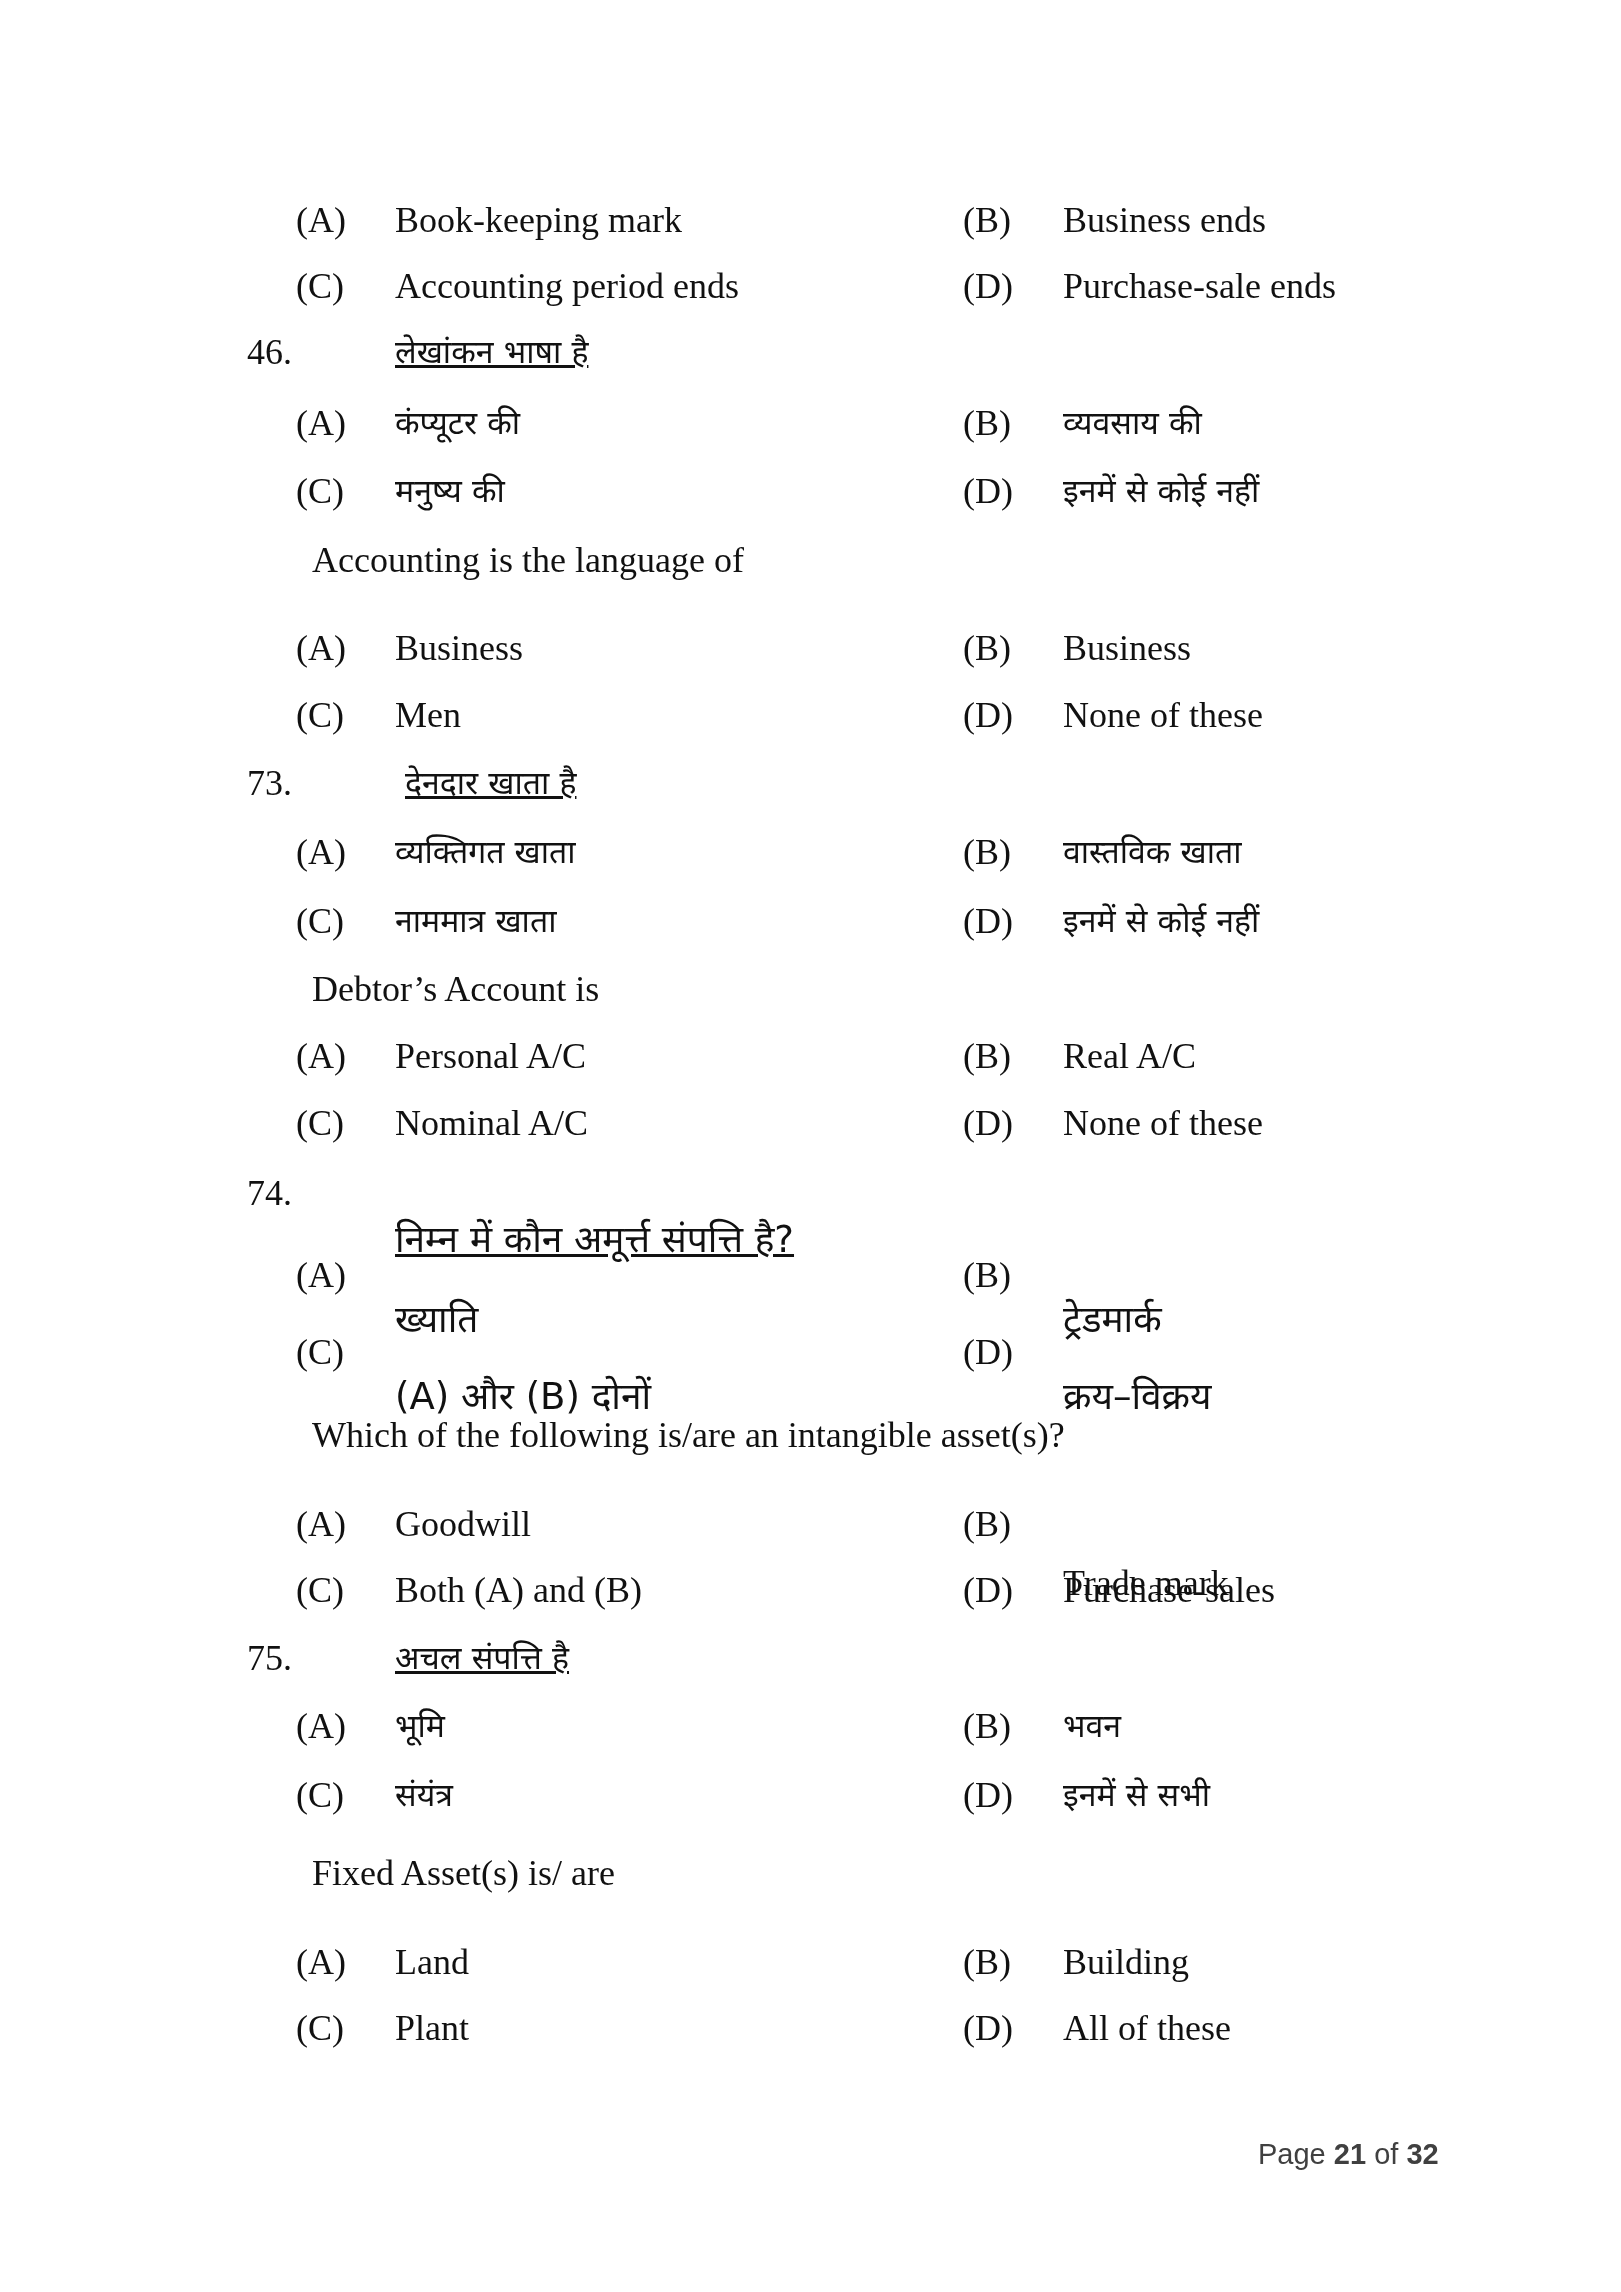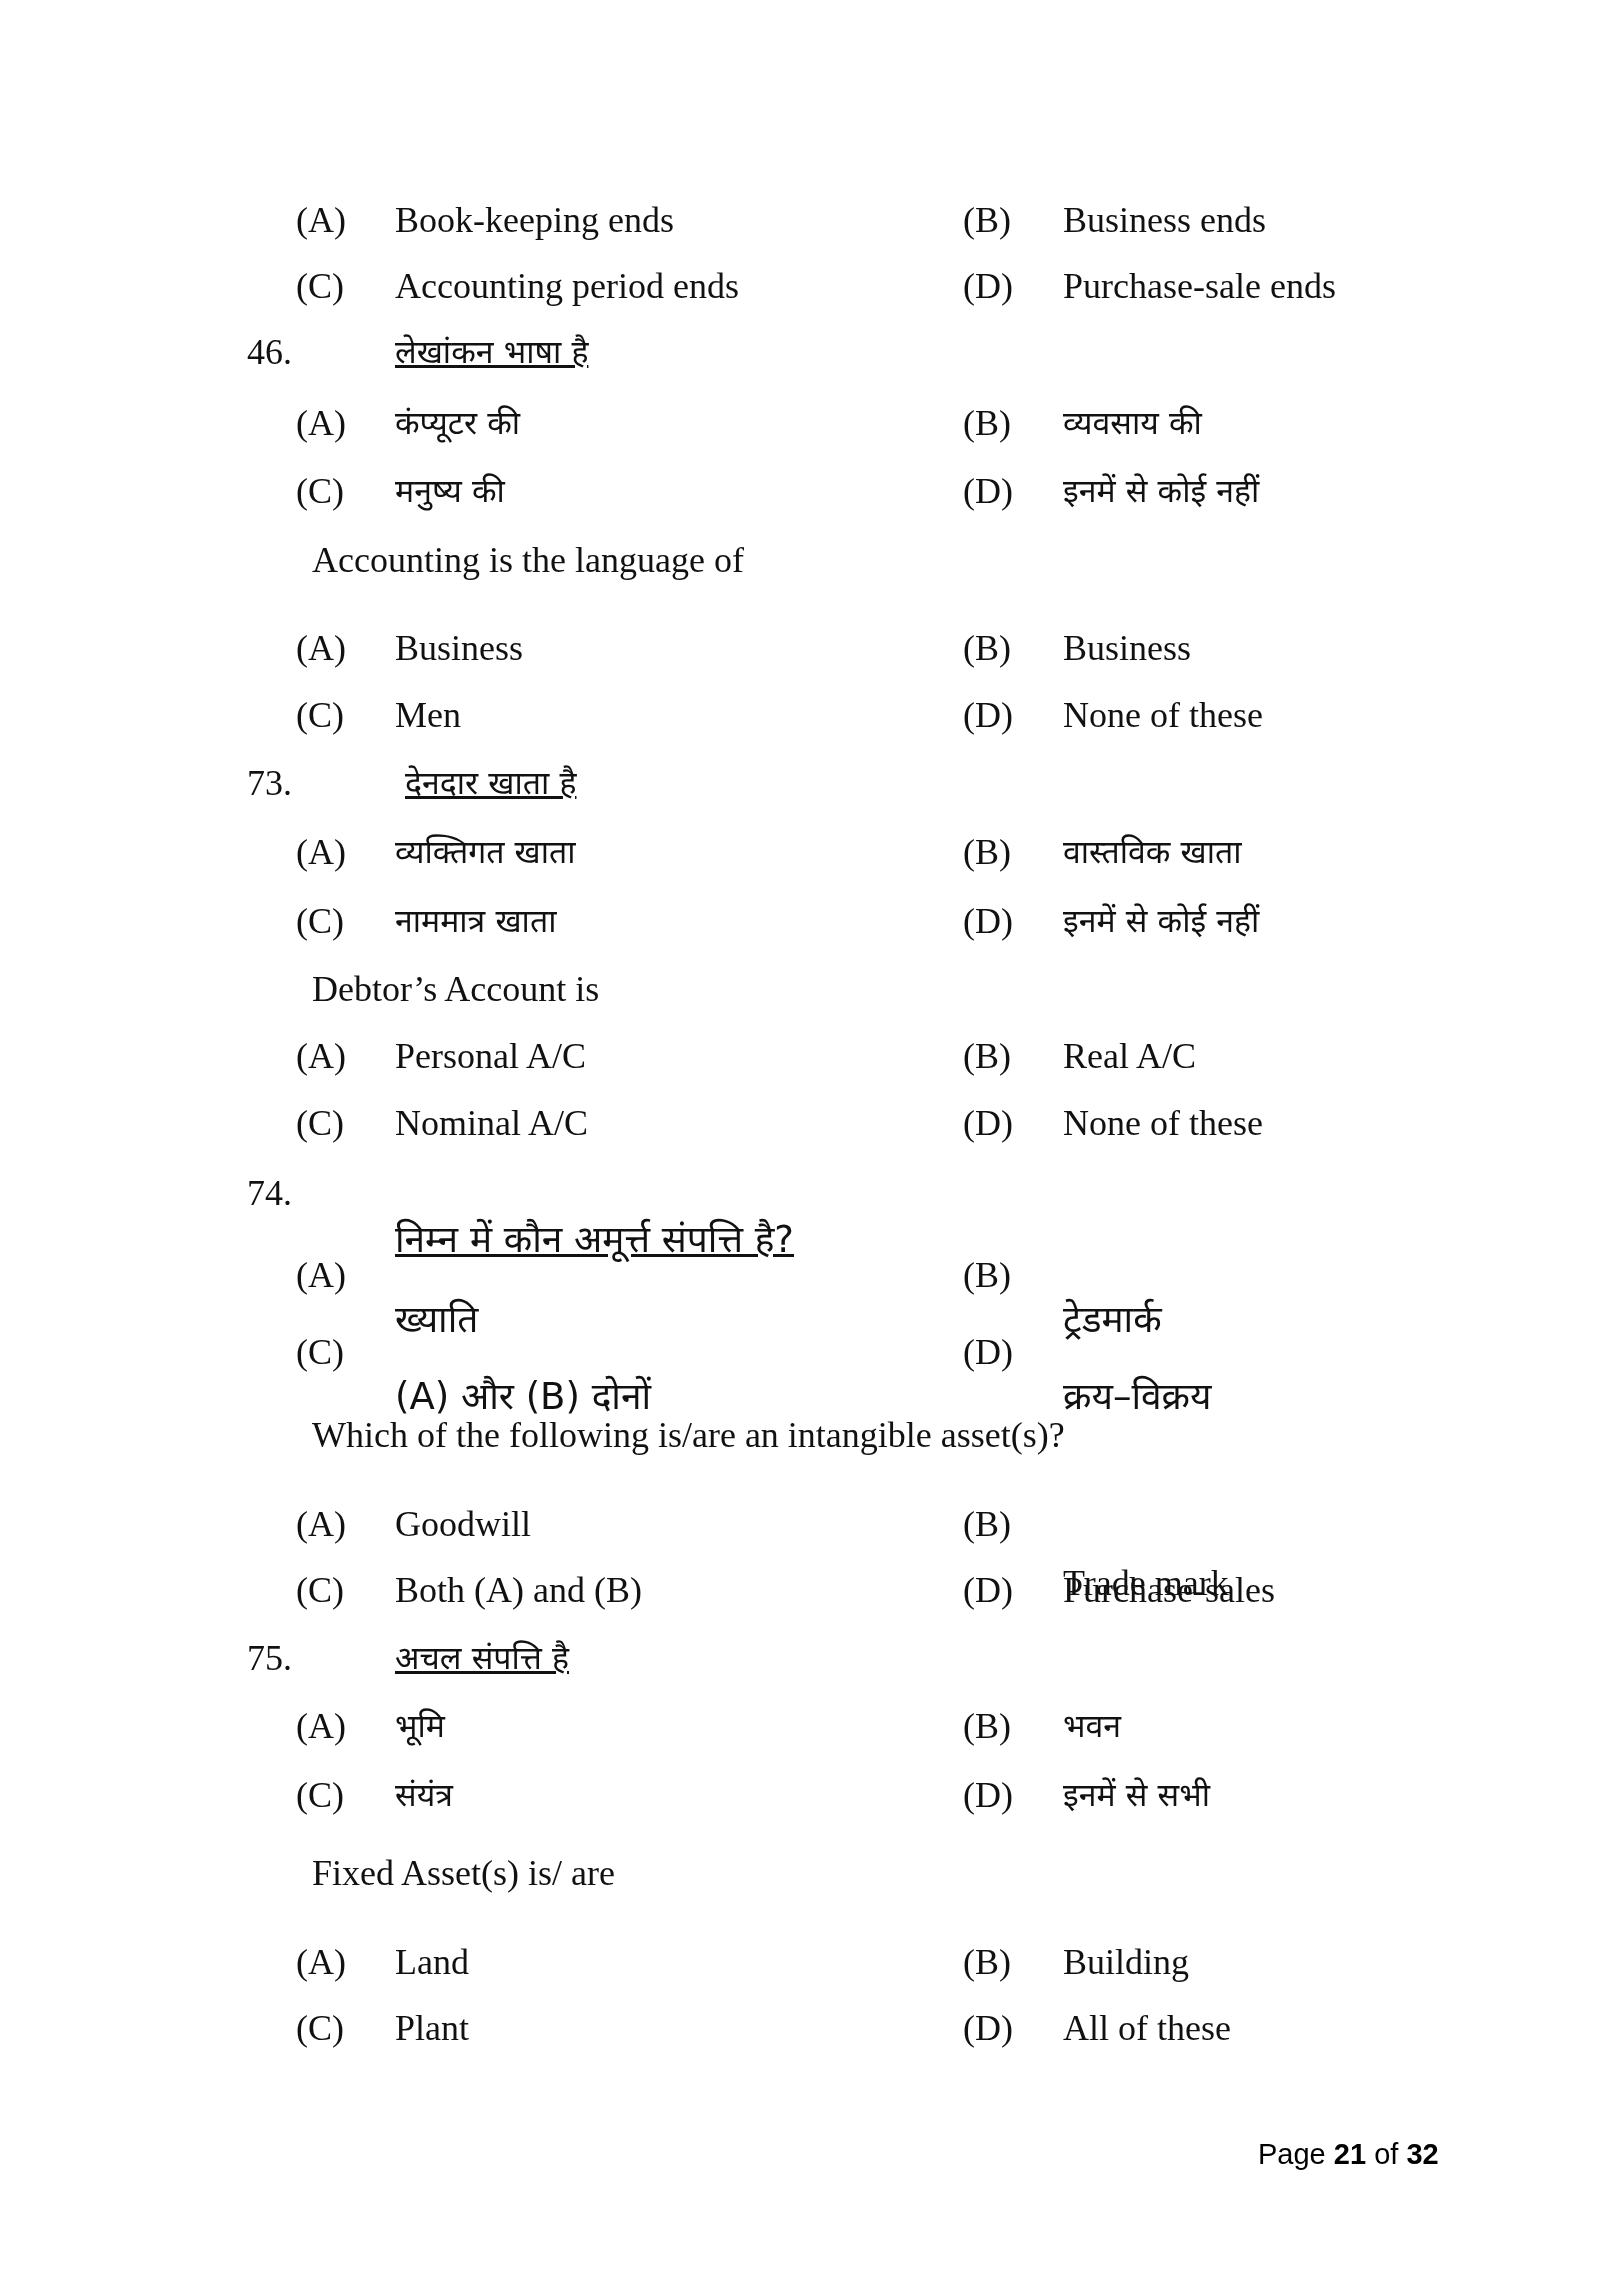--- a/index.html
+++ b/index.html
@@ -40,32 +40,32 @@
     }
     .hindi.big { font-size: 37px; margin-top: 48px; }
     .footer {
       position: absolute;
       left: 1258px;
       top: 2137px;
       font-family: "Liberation Sans", "DejaVu Sans", sans-serif;
       font-size: 29px;
       line-height: 35px;
       white-space: nowrap;
-      color: #000000;
+      color: #404040;
     }
     .footer b { font-weight: bold; }
   </style>
 </head>
 <body>
 
 <div class="page">
 
   <div>
     <span class="line opt-label-l" style="top:199px">(A)</span>
-    <span class="line opt-text-l" style="top:199px">Book-keeping ends</span>
+    <span class="line opt-text-l" style="top:199px">Book-keeping mark</span>
     <span class="line opt-label-r" style="top:199px">(B)</span>
     <span class="line opt-text-r" style="top:199px">Business ends</span>
     <span class="line opt-label-l" style="top:265px">(C)</span>
     <span class="line opt-text-l" style="top:265px">Accounting period ends</span>
     <span class="line opt-label-r" style="top:265px">(D)</span>
     <span class="line opt-text-r" style="top:265px">Purchase-sale ends</span>
   </div>
 
   <div>
     <span class="line qnum" style="top:331px">46.</span>

